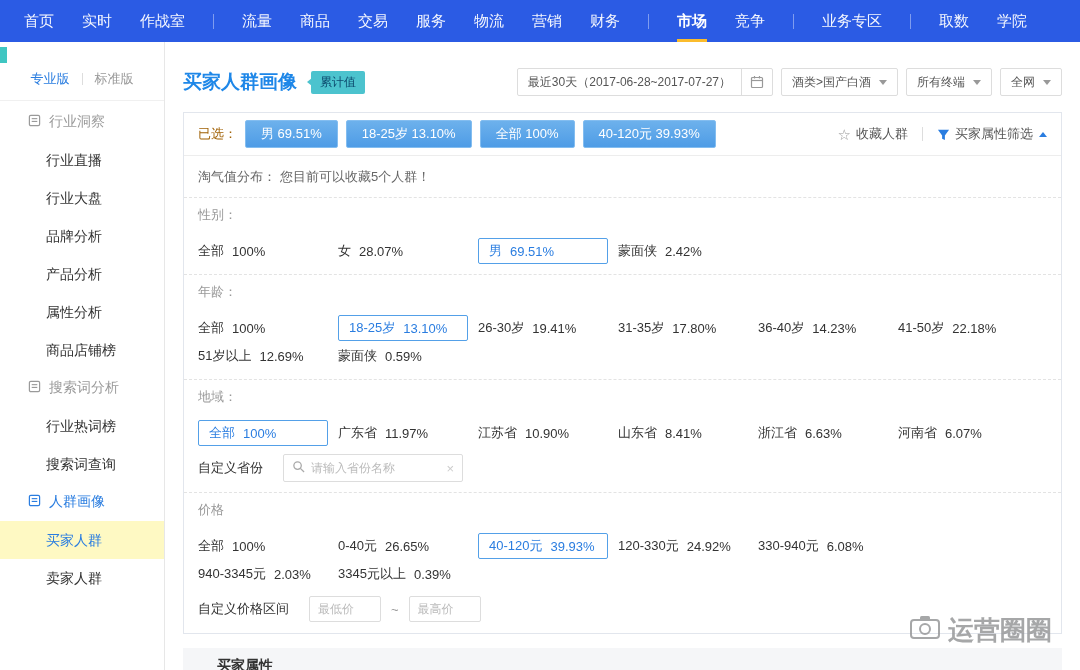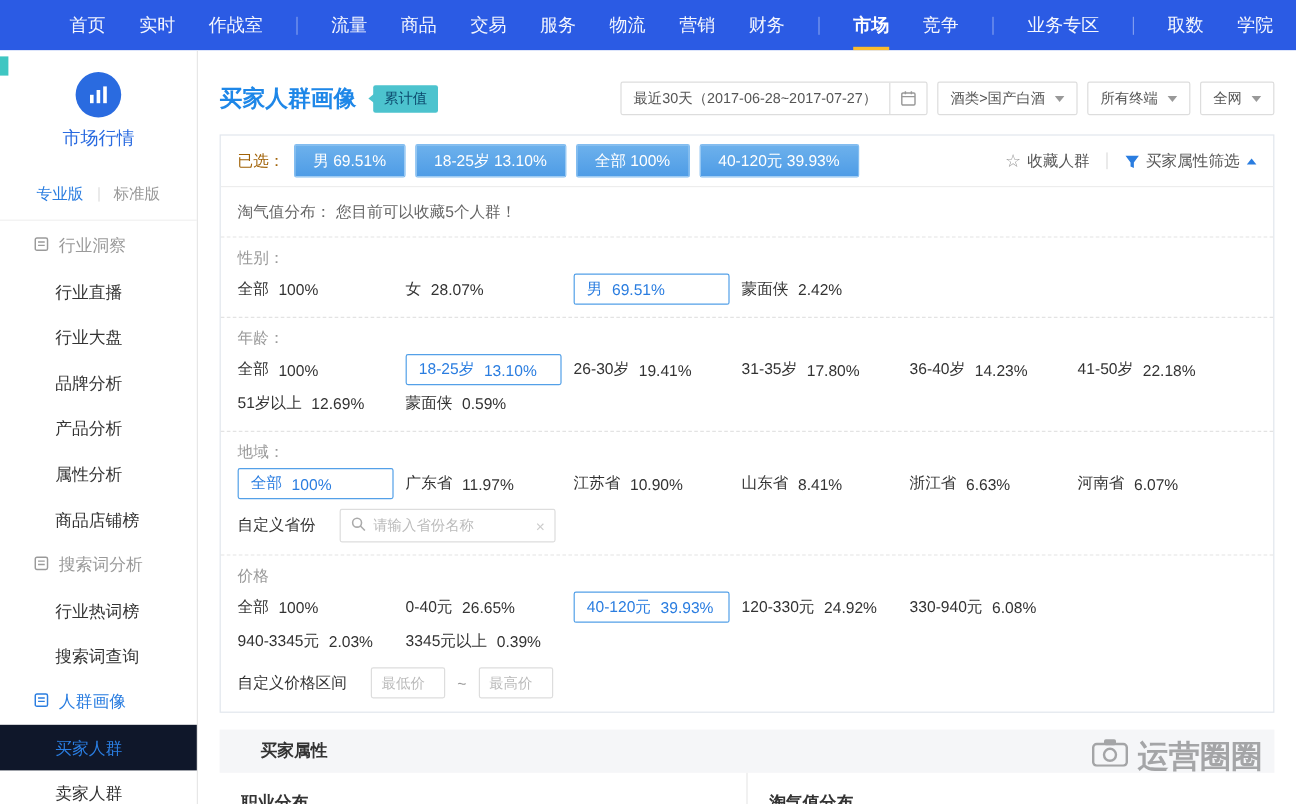--- a/index.html
+++ b/index.html
@@ -1,41 +1,41 @@
 <!DOCTYPE html>
 <html><head>
 <meta charset="utf-8">
 <style>
   *{box-sizing:border-box;margin:0;padding:0;}
   html,body{width:1080px;height:670px;}
   body{font-family:"Liberation Sans","DejaVu Sans",sans-serif;background:#fff;position:relative;overflow:hidden;}
 
   
-  .topnav{height:42px;background:#2b5be4;display:flex;align-items:center;gap:28px;padding-left:58px;color:rgba(255,255,255,.95);font-size:15px;}
+  .topnav{height:42px;background:#2b5be4;display:flex;align-items:center;gap:28px;padding-left:24px;color:rgba(255,255,255,.95);font-size:15px;}
   .nav-item{position:relative;height:42px;display:flex;align-items:center;cursor:pointer;white-space:nowrap;}
   .nav-item.active{font-weight:bold;color:#fff;}
   .nav-item.active::after{content:"";position:absolute;left:50%;transform:translateX(-50%);bottom:0;width:30px;height:3px;background:#fbbc2c;}
   .nav-sep{width:1px;height:15px;background:rgba(255,255,255,.4);}
 
   
   .layout{display:flex;height:628px;}
   .sidebar{width:165px;flex-shrink:0;border-right:1px solid #e7e7e7;position:relative;background:#fff;}
   .collapse-handle{position:absolute;left:0;top:5px;width:7px;height:16px;background:#3fc6c2;cursor:pointer;}
   .sb-head{padding-top:18px;text-align:center;}
   .sb-icon{width:38px;height:38px;border-radius:50%;background:#2a6be0;margin:0 auto;display:flex;align-items:center;justify-content:center;}
   .sb-title{margin-top:8px;color:#2a6be0;font-size:15px;}
   .sb-tabs{display:flex;align-items:center;justify-content:center;margin-top:28px;padding-bottom:12px;border-bottom:1px solid #f0f0f0;font-size:13px;}
   .sb-tab.pro{color:#2a7de0;cursor:pointer;}
   .sb-tab.std{color:#999;cursor:pointer;}
   .sb-tab-sep{width:1px;height:12px;background:#ddd;margin:0 12px;}
   .sb-menu{padding-top:2px;font-size:14px;}
   .sb-group{height:38px;display:flex;align-items:center;padding-left:28px;color:#9a9a9a;gap:8px;cursor:pointer;white-space:nowrap;}
   .sb-group.blue{color:#2a7de0;}
   .sb-item{height:38px;line-height:38px;padding-left:46px;color:#333;cursor:pointer;white-space:nowrap;}
-  .sb-item.active{background:#0f172a;color:#2a7de0;}
+  .sb-item.active{background:#fef9c3;color:#2a7de0;}
 
   
   .main{flex:1;padding:0 18px;position:relative;background:#fff;}
   .main-head{display:flex;align-items:center;padding-top:26px;}
   .page-title{color:#1e87e8;font-size:19px;font-weight:bold;white-space:nowrap;}
   .badge{margin-left:14px;background:#4cc3ce;color:#0c4a6e;font-size:12px;padding:3px 9px;border-radius:2px;position:relative;white-space:nowrap;}
   .badge::before{content:"";position:absolute;left:-8px;top:50%;transform:translateY(-50%);border:4px solid transparent;border-right:5px solid #4cc3ce;}
   .head-controls{margin-left:auto;display:flex;gap:8px;}
   .ctl{border:1px solid #ddd;border-radius:2px;height:28px;display:flex;align-items:center;padding:0 10px;font-size:12px;color:#555;background:#fff;cursor:pointer;white-space:nowrap;}
   .ctl-date{padding:0;}
@@ -49,30 +49,30 @@
   .row-selected{height:42px;display:flex;align-items:center;padding:0 14px;}
   .lbl{color:#a16207;font-size:13px;white-space:nowrap;}
   .chip{margin-left:8px;background:linear-gradient(180deg,#6db1ec,#4e9ce6);border:1px solid #83bdf0;color:#fff;font-size:13px;padding:4px 15px;border-radius:2px;cursor:pointer;white-space:nowrap;}
   .fav-area{margin-left:auto;display:flex;align-items:center;font-size:13px;color:#555;white-space:nowrap;}
   .star{color:#999;font-size:15px;margin-right:5px;line-height:1;}
   .vsep{width:1px;height:14px;background:#ddd;margin:0 14px;}
   .funnel{margin-right:5px;display:flex;}
   .row-notice{border-top:1px solid #ededed;height:42px;display:flex;align-items:center;padding:0 14px;font-size:13px;color:#666;gap:4px;}
   .fsection{border-top:1px dashed #e3e3e3;padding:8px 14px 10px;}
   .fs-label{color:#999;font-size:13px;height:16px;}
-  .opt-row{display:flex;align-items:center;margin-top:6px;font-size:13px;color:#333;height:26px;}
+  .opt-row{display:flex;align-items:center;margin-top:16px;font-size:13px;color:#333;height:26px;}
   .opt-row.second{margin-top:2px;}
   .opt{display:flex;align-items:center;gap:8px;width:130px;margin-right:10px;white-space:nowrap;cursor:pointer;}
   .opt.selected{border:1px solid #53a0e8;color:#2a7de0;padding:0 10px;height:26px;border-radius:2px;background:#fff;}
   .custom-row{display:flex;align-items:center;margin-top:8px;font-size:13px;color:#333;height:28px;}
   .search-box{margin-left:20px;width:180px;height:28px;border:1px solid #ddd;border-radius:2px;display:flex;align-items:center;padding:12px 8px;gap:6px;background:#fff;}
   .search-box input{border:none;outline:none;flex:1;font-size:12px;color:#666;font-family:inherit;min-width:0;background:transparent;}
   .search-box input::placeholder{color:#bbb;}
   .clear-x{color:#ccc;font-size:13px;cursor:pointer;line-height:1;}
-  .mini-input{margin-left:20px;width:62px;height:26px;border:1px solid #ddd;border-radius:2px;padding:0 8px;background:#fff;display:flex;align-items:center;}
+  .mini-input{margin-left:20px;width:72px;height:26px;border:1px solid #ddd;border-radius:2px;padding:0 8px;background:#fff;display:flex;align-items:center;}
   .mini-input.no-ml{margin-left:0;}
   .mini-input input{border:none;outline:none;width:100%;font-size:12px;color:#666;font-family:inherit;background:transparent;}
   .mini-input input::placeholder{color:#bbb;}
   .tilde{color:#999;margin:0 10px;}
 
   
   .attr-header{margin-top:14px;background:#f5f6f8;height:36px;display:flex;align-items:center;padding-left:34px;font-size:14px;font-weight:bold;color:#333;}
   .dist-row{display:flex;height:120px;}
   .dist-col{flex:1;padding:16px 0 0 18px;font-size:14px;font-weight:bold;color:#333;}
   .dist-col.right{border-left:1px solid #e8e8e8;}
@@ -103,30 +103,20 @@
     <div class="nav-item">业务专区</div>
     <div class="nav-sep"></div>
     <div class="nav-item">取数</div>
     <div class="nav-item">学院</div>
   </div>
 
   <div class="layout">
 
     <aside class="sidebar">
       <div class="collapse-handle"></div>
-      <div class="sb-head">
-        <div class="sb-icon">
-          <svg width="20" height="20" viewBox="0 0 20 20">
-              <rect x="3" y="10" width="3" height="7" fill="#fff"></rect>
-              <rect x="8.5" y="6" width="3" height="11" fill="#fff"></rect>
-              <rect x="14" y="3" width="3" height="14" fill="#fff"></rect>
-            </svg>
-        </div>
-        <div class="sb-title">市场行情</div>
-      </div>
       <div class="sb-tabs">
         <span class="sb-tab pro">专业版</span>
         <span class="sb-tab-sep"></span>
         <span class="sb-tab std">标准版</span>
       </div>
       <nav class="sb-menu">
         <div class="sb-group">
           <span><svg width="13" height="13" viewBox="0 0 14 14">
                 <rect x="1.5" y="1.5" width="11" height="11" rx="1.5" fill="none" stroke="currentColor" stroke-width="1.3"></rect>
                 <line x1="4" y1="5" x2="10" y2="5" stroke="currentColor" stroke-width="1.2"></line>

